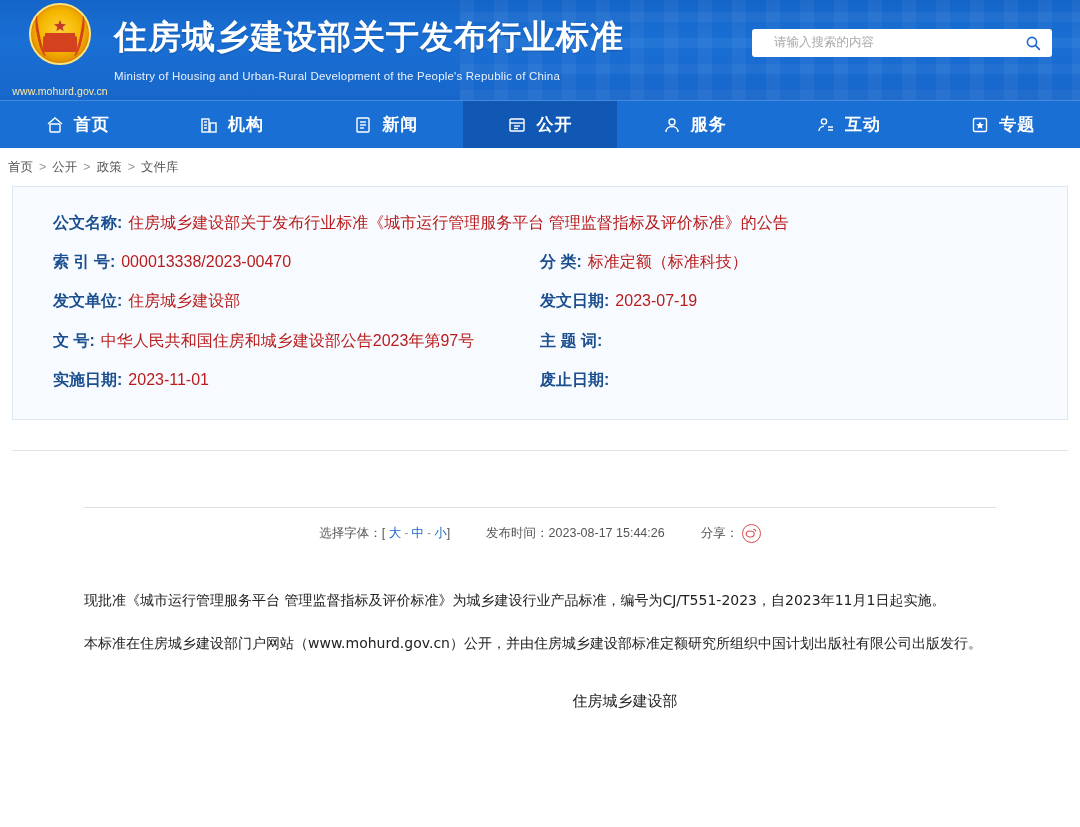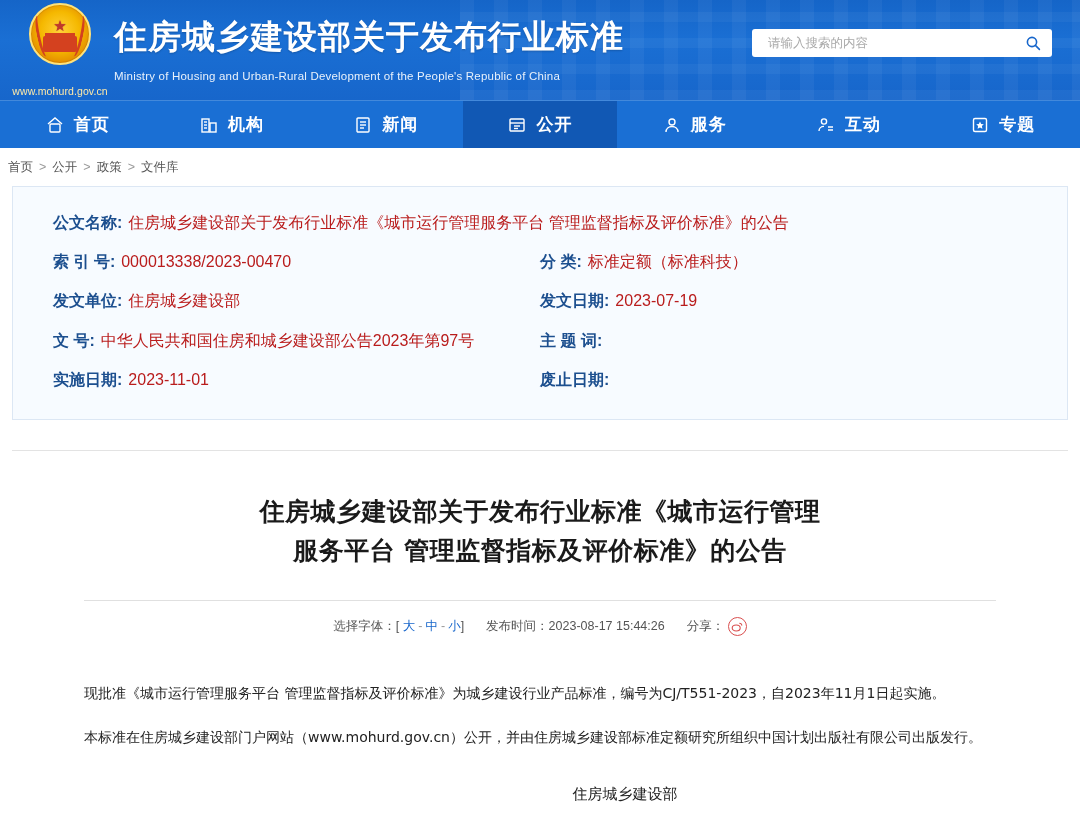--- a/index.html
+++ b/index.html
@@ -111,23 +111,23 @@
     display: flex;
     align-items: center;
     z-index: 3;
   }
   .search-box input {
     flex: 1;
     border: 0;
     outline: none;
     font-size: 12.5px;
     color: #333;
-    padding: 0 16px;
+    padding: 0 22px;
     background: transparent;
-    font-family: Liberation Sans, sans-serif;
+    font-family: Liberation Mono, monospace;
   }
   .search-box input::placeholder { color: #a9a9a9; }
   .search-btn {
     width: 38px; height: 100%;
     display: flex; align-items: center; justify-content: center;
     cursor: pointer;
     color: #1766cb;
   }
 
   
@@ -205,27 +205,27 @@
   .art-title {
     text-align: center;
     font-size: 25px;
     font-weight: bold;
     color: #1a1a1a;
     line-height: 1.55;
     letter-spacing: .5px;
     font-family: "DejaVu Sans", "Liberation Sans", sans-serif;
   }
   .art-sub {
-    margin-top: 30px;
+    margin-top: 14px;
     border-top: 1px solid #e0e0e0;
     padding-top: 16px;
     display: flex;
     justify-content: center;
     align-items: center;
-    gap: 22px;
+    gap: 36px;
     font-size: 12.5px;
     color: #555;
   }
   .fontsel a { color: #1766cb; text-decoration: none; cursor: pointer; }
   .fontsel .dash { color: #999; margin: 0 3px; }
   .share-icon {
     display: inline-flex;
     width: 19px; height: 19px;
     border-radius: 50%;
     border: 1px solid #d94f4f;
@@ -411,24 +411,20 @@
         <span class="meta-label">废止日期:</span>
         <span class="meta-value"></span>
       </div>
     </div>
   </div>
 
   <div class="gap"></div>
   <div class="rule"></div>
 
   <div class="article">
-    <div class="art-title">
-      <div>住房城乡建设部关于发布行业标准《城市运行管理</div>
-      <div>服务平台 管理监督指标及评价标准》的公告</div>
-    </div>
 
     <div class="art-sub">
       <span class="fontsel">
         <span>选择字体：</span><span>[</span>
         <a>大</a><span class="dash">-</span><a>中</a><span class="dash">-</span><a>小</a><span>]</span>
       </span>
       <span>
         <span>发布时间：</span><span>2023-08-17 15:44:26</span>
       </span>
       <span>

